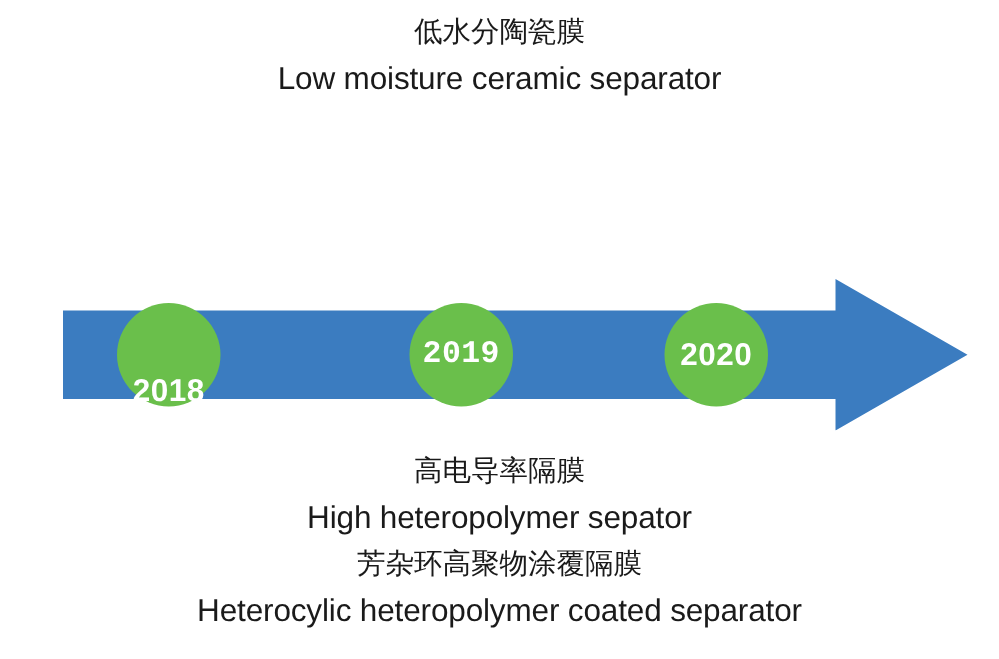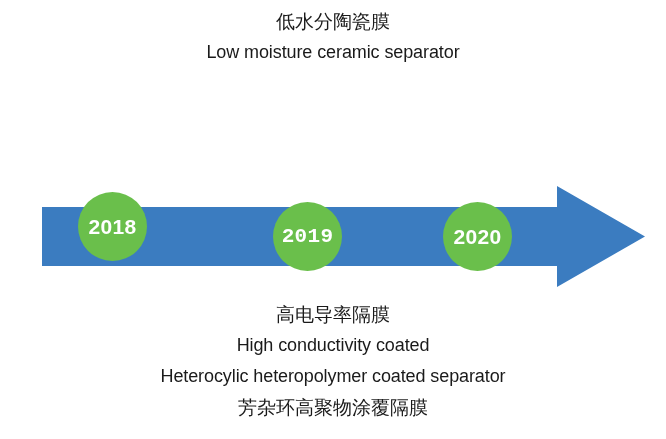--- a/index.html
+++ b/index.html
@@ -34,21 +34,21 @@
     white-space: nowrap;
     color: #1a1a1a;
     font-weight: 400;
   }
   .line-cn {
     font-size: 19px;
     line-height: 31px;
     letter-spacing: 0px;
   }
   .line-en {
-    font-size: 18px;
+    font-size: 21px;
     line-height: 31px;
     letter-spacing: -0.1px;
   }
 
   #top-text  { top: 6px; }
   #bottom-text { top: 299px; }
 
   .spacer-line {
     display: block;
     height: 14px;
@@ -80,21 +80,21 @@
     justify-content: center;
   }
   .year-label {
     color: #ffffff;
     font-size: 21px;
     font-weight: 700;
     letter-spacing: 0.3px;
     line-height: 1;
     user-select: none;
   }
-  #marker-2018 { left: 78px;  top: 192px; }
+  #marker-2018 { left: 78px;  top: 202px; align-items: flex-end; }
   #marker-2019 { left: 273px; top: 202px; font-family: Liberation Mono, monospace; }
   #marker-2020 { left: 443px; top: 202px; }
 </style>
 </head>
 <body>
 
 <div id="canvas">
 
   <div id="top-text" class="text-block">
     <span class="text-line line-cn">低水分陶瓷膜</span>
@@ -115,18 +115,18 @@
   <div class="year-marker" id="marker-2019">
     <span class="year-label">2019</span>
   </div>
 
   <div class="year-marker" id="marker-2020">
     <span class="year-label">2020</span>
   </div>
 
   <div id="bottom-text" class="text-block">
     <span class="text-line line-cn">高电导率隔膜</span>
-    <span class="text-line line-en">High conductivity coated</span>
+    <span class="text-line line-en">High heteropolymer sepator</span>
+    <span class="text-line line-cn">芳杂环高聚物涂覆隔膜</span>
     <span class="text-line line-en">Heterocylic heteropolymer coated separator</span>
-    <span class="text-line line-cn">芳杂环高聚物涂覆隔膜</span>
   </div>
 
 </div>
 
 </body></html>

